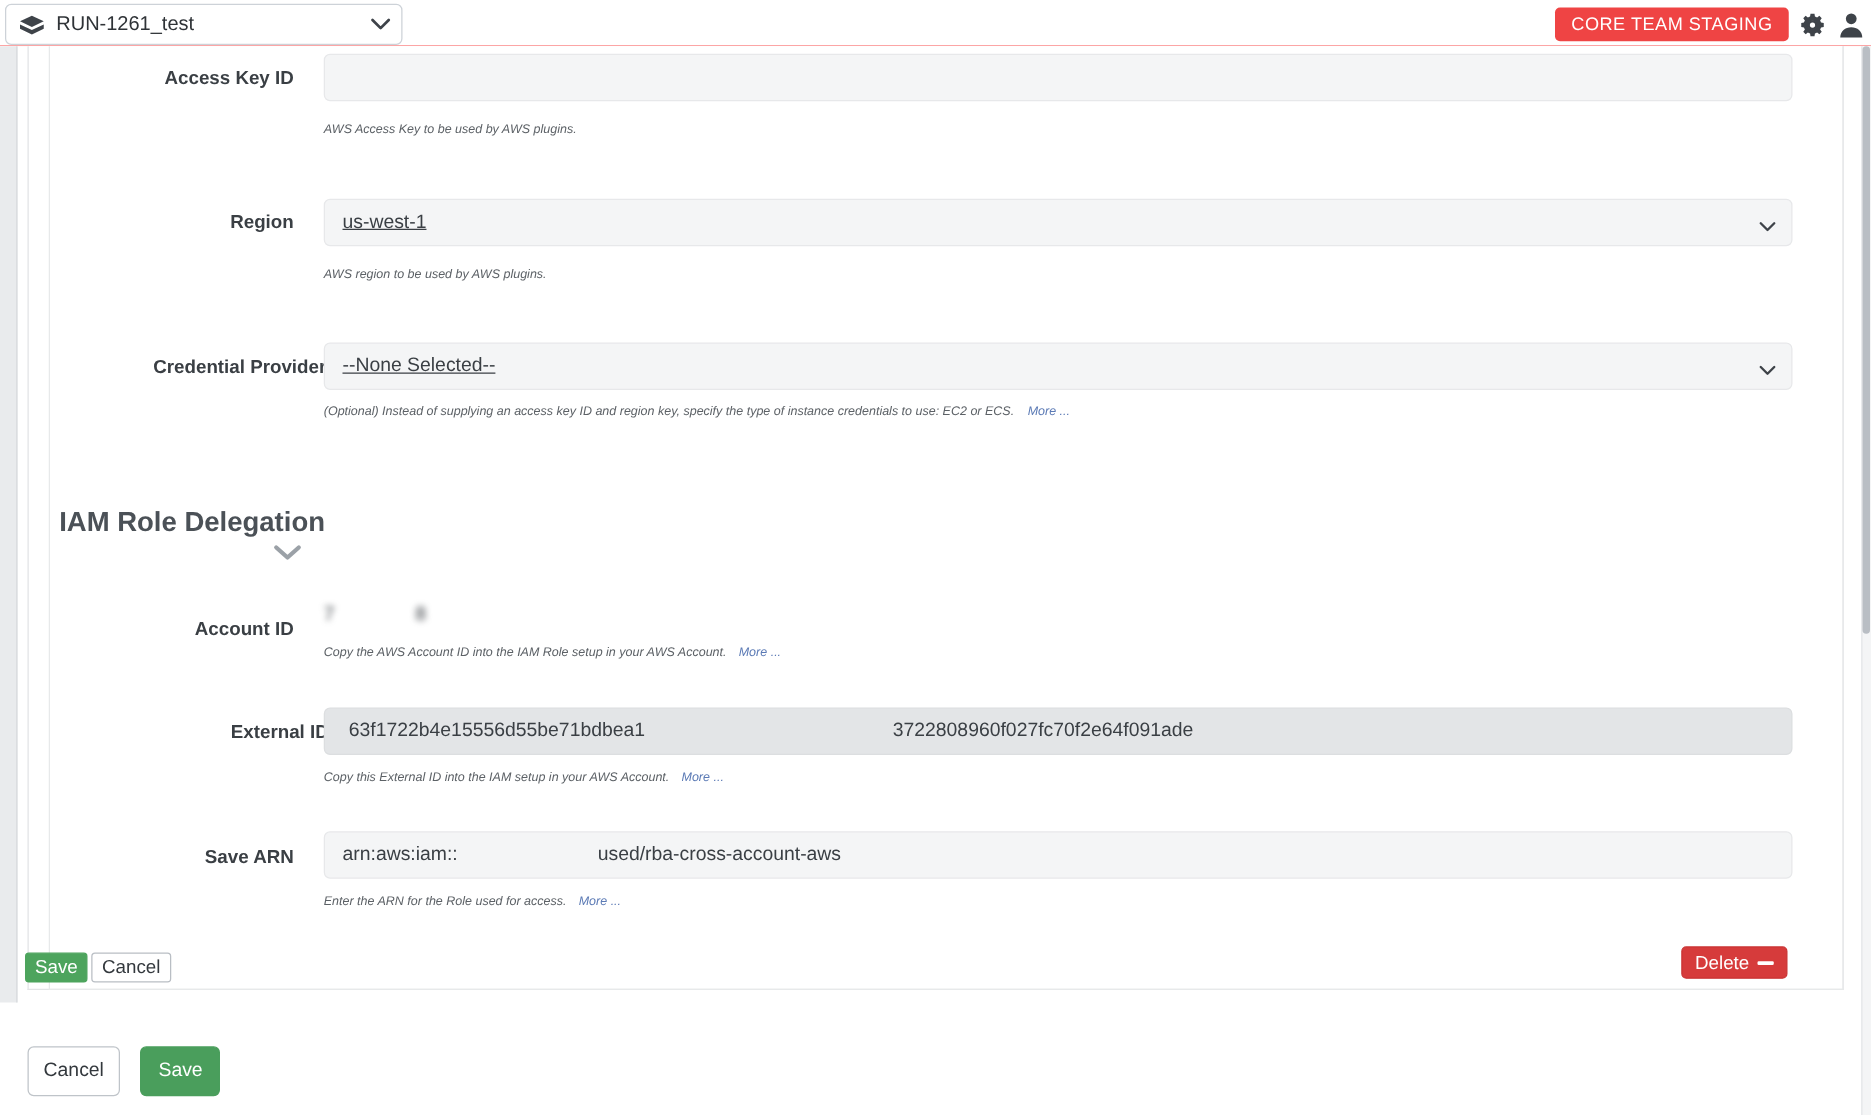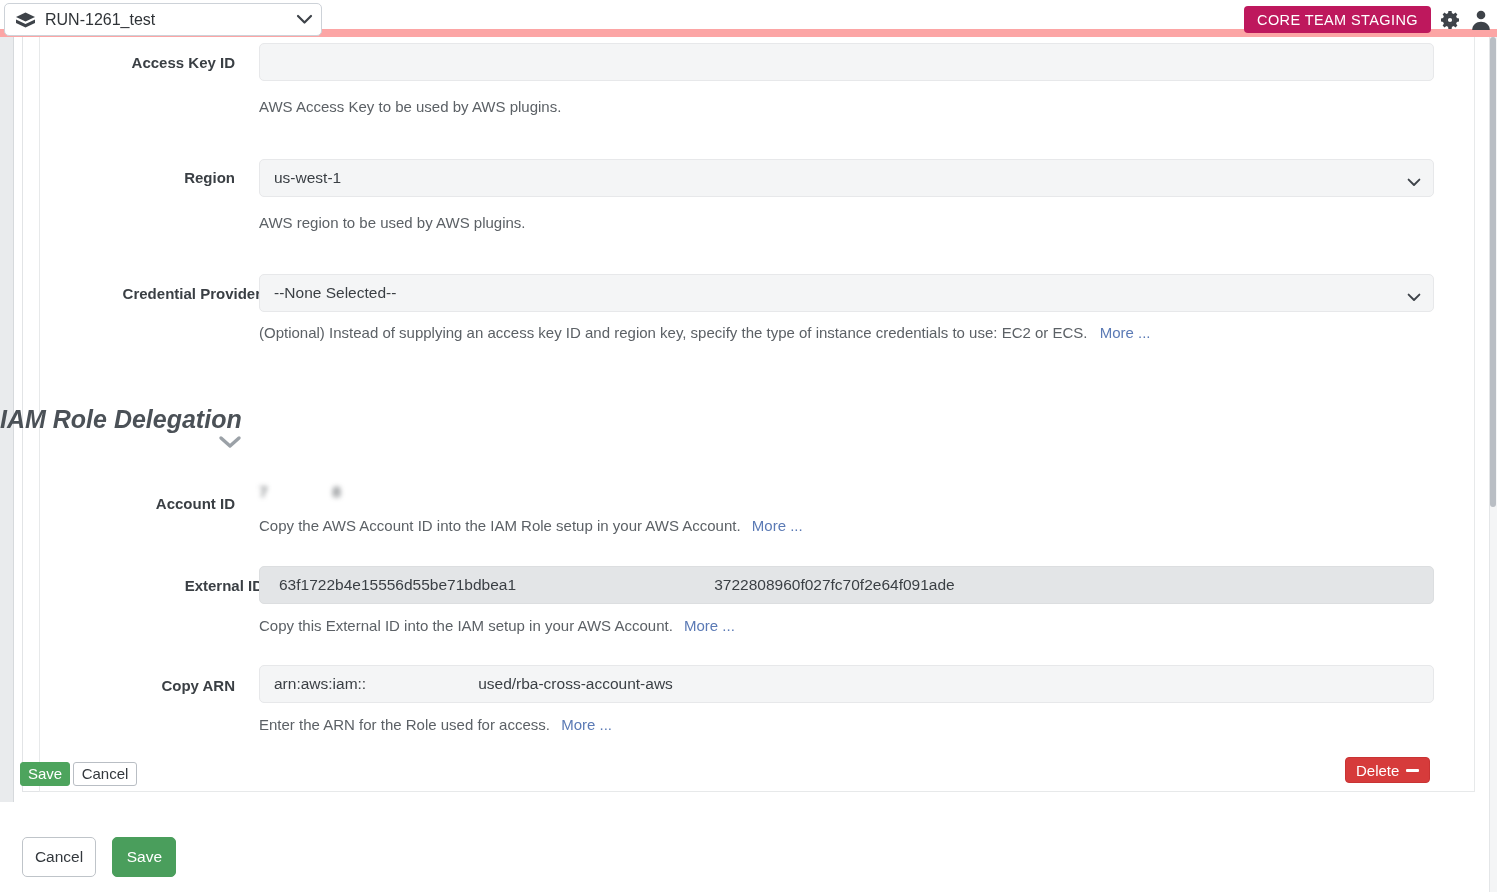--- a/index.html
+++ b/index.html
@@ -9,21 +9,21 @@
     background: #ffffff;
     font-family: "Liberation Sans", sans-serif;
     overflow: hidden;
   }
 
   
   #topbar {
     position: absolute; left: 0; top: 0;
     width: 1497px; height: 37px;
     background: #ffffff;
-    border-bottom: 8px solid #fca5a5;
+    border-bottom: 1px solid #fca5a5;
   }
   #project-select {
     position: absolute; left: 4px; top: 3px;
     width: 318px; height: 33px;
     border: 1px solid #cdd2d8;
     border-radius: 5px;
     background: #ffffff;
     display: flex; align-items: center;
     padding: 0 8px 0 10px;
   }
@@ -34,21 +34,21 @@
     font-size: 16px;
     color: #2f3337;
     white-space: nowrap;
     overflow: hidden;
   }
   #project-select .chev { flex: 0 0 auto; display:flex; align-items:center; }
 
   #env-badge {
     position: absolute; right: 66px; top: 6px;
     height: 27px;
-    background: #be185d;
+    background: #ef4444;
     color: #ffffff;
     font-size: 14.5px;
     letter-spacing: .4px;
     border-radius: 4px;
     padding: 0 13px;
     display: flex; align-items: center;
     white-space: nowrap;
   }
   #gear-btn { position: absolute; right: 36px; top: 9px; width: 22px; height: 22px; }
   #user-btn { position: absolute; right: 4px;  top: 8px;  width: 24px; height: 24px; }
@@ -116,47 +116,49 @@
     padding: 0 14px;
   }
   .fselect {
     position: absolute; left: 259px; width: 1175px; height: 38px;
     background: #f4f5f6;
     border: 1px solid #e7e8ea;
     border-radius: 5px;
     font-size: 15.5px; color: #3a3f44;
     display: flex; align-items: center;
     padding: 0 14px;
+    text-decoration: underline;
   }
   .fselect .selchev { position: absolute; right: 12px; top: 13px; }
   .help {
     position: absolute; left: 259px;
-    font-size: 15px; color: #5c6166;
+    font-size: 10px; color: #5c6166;
     white-space: nowrap;
+    font-style: italic;
   }
   .help .more { color: #5b7ab5; cursor: pointer; }
 
   
   .plainval {
     position: absolute; left: 259px;
     font-size: 15.5px; color: #3a3f44;
     white-space: pre; display: flex; align-items: center;
   }
   .redact {
     display: inline-block;
     color: transparent;
     background: transparent;
   }
   .blurchar { filter: blur(2.6px); display:inline-block; }
 
   
   #sec-head {
     position: absolute; left: 0; top: 368px; width: 260px;
-    text-align: left;
-    font-size: 25px; font-weight: bold; color: #4b5157; font-style: italic;
+    text-align: right;
+    font-size: 22px; font-weight: bold; color: #4b5157;
   }
   #sec-chev { position: absolute; left: 218px; top: 398px; }
 
   
   #inline-btns { position: absolute; left: 20px; top: 725px; }
   .mini-save {
     display:inline-block; background:#4da45d; color:#fff;
     font-size:15px; padding:2px 7px 3px 7px; border-radius:3px;
     border:1px solid #4da45d; vertical-align: middle;
   }
@@ -297,21 +299,21 @@
       <span class="redact">&nbsp;&nbsp;&nbsp;&nbsp;&nbsp;&nbsp;&nbsp;&nbsp;&nbsp;&nbsp;&nbsp;&nbsp;&nbsp;&nbsp;&nbsp;&nbsp;&nbsp;&nbsp;&nbsp;&nbsp;&nbsp;&nbsp;&nbsp;&nbsp;&nbsp;&nbsp;&nbsp;&nbsp;&nbsp;&nbsp;&nbsp;&nbsp;&nbsp;&nbsp;&nbsp;&nbsp;&nbsp;&nbsp;&nbsp;&nbsp;&nbsp;&nbsp;&nbsp;&nbsp;&nbsp;&nbsp;</span>
       <span>3722808960f027fc70f2e64f091ade</span>
     </div>
     <div class="help" style="top:580px;">
       <span>Copy this External ID into the IAM setup in your AWS Account.</span>
       <span class="more" style="margin-left:7px;">More ...</span>
     </div>
   </div>
 
   <div class="row">
-    <div class="flabel" style="top:640px;">Copy ARN</div>
+    <div class="flabel" style="top:640px;">Save ARN</div>
     <div class="finput" style="top:628px;">
       <span>arn:aws:iam::</span>
       <span class="redact">&nbsp;&nbsp;&nbsp;&nbsp;&nbsp;&nbsp;&nbsp;&nbsp;&nbsp;&nbsp;&nbsp;&nbsp;&nbsp;&nbsp;&nbsp;&nbsp;&nbsp;&nbsp;&nbsp;&nbsp;&nbsp;&nbsp;&nbsp;&nbsp;&nbsp;&nbsp;</span>
       <span>used/rba-cross-account-aws</span>
     </div>
     <div class="help" style="top:679px;">
       <span>Enter the ARN for the Role used for access.</span>
       <span class="more" style="margin-left:7px;">More ...</span>
     </div>
   </div>

